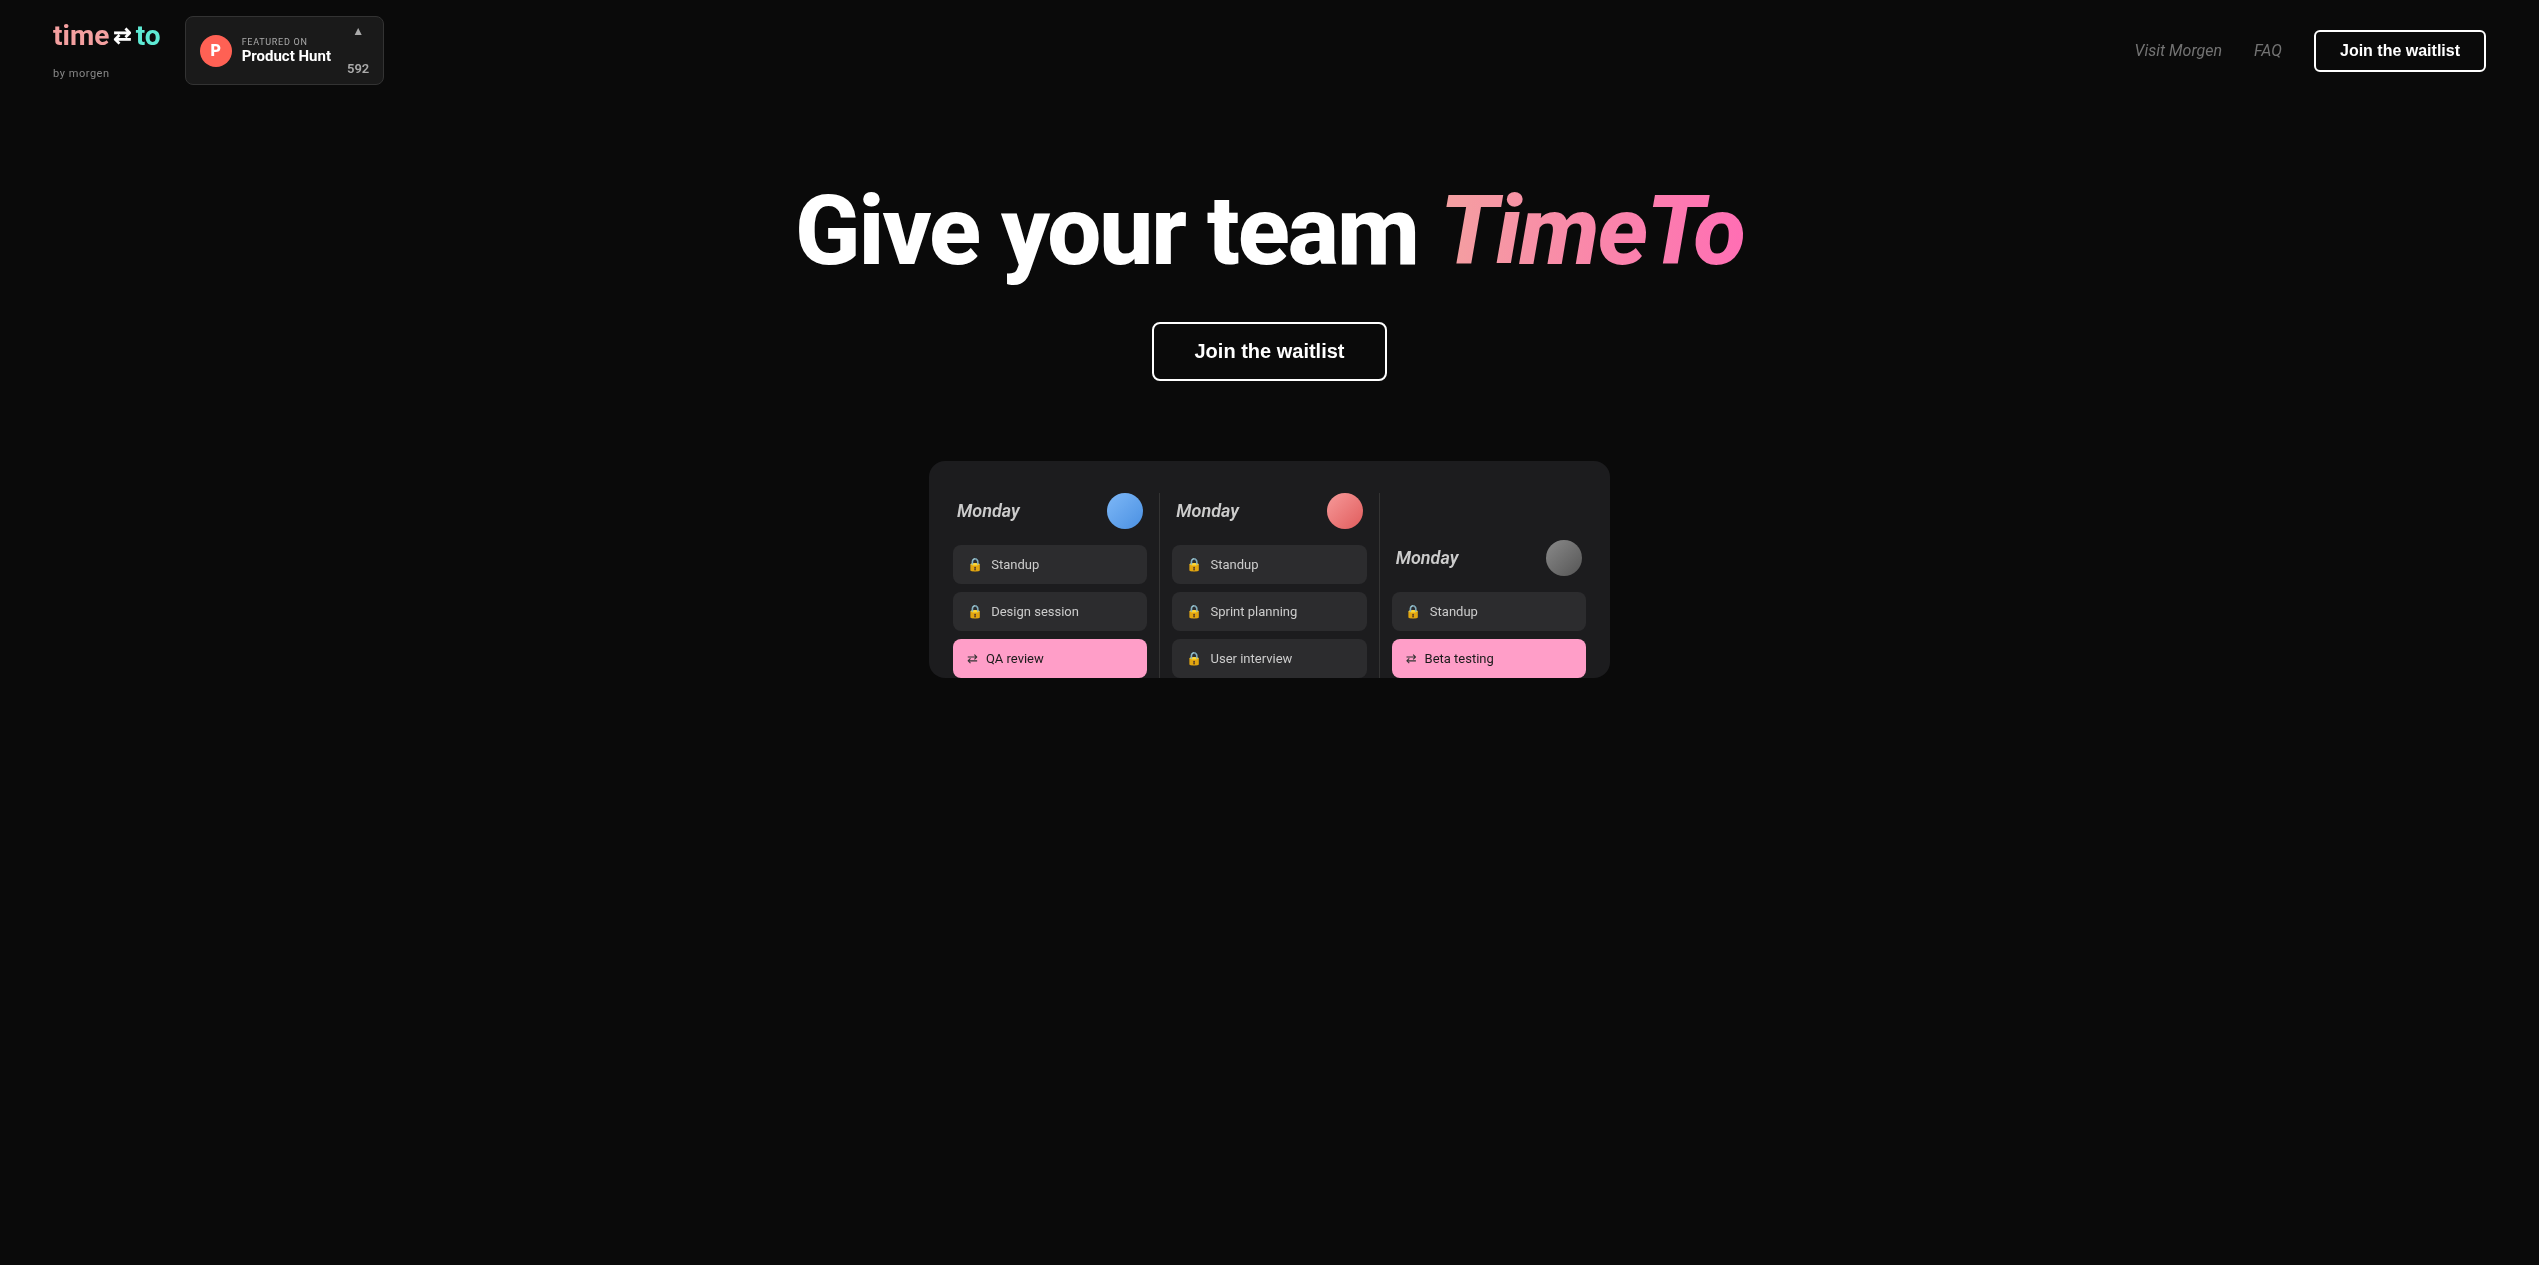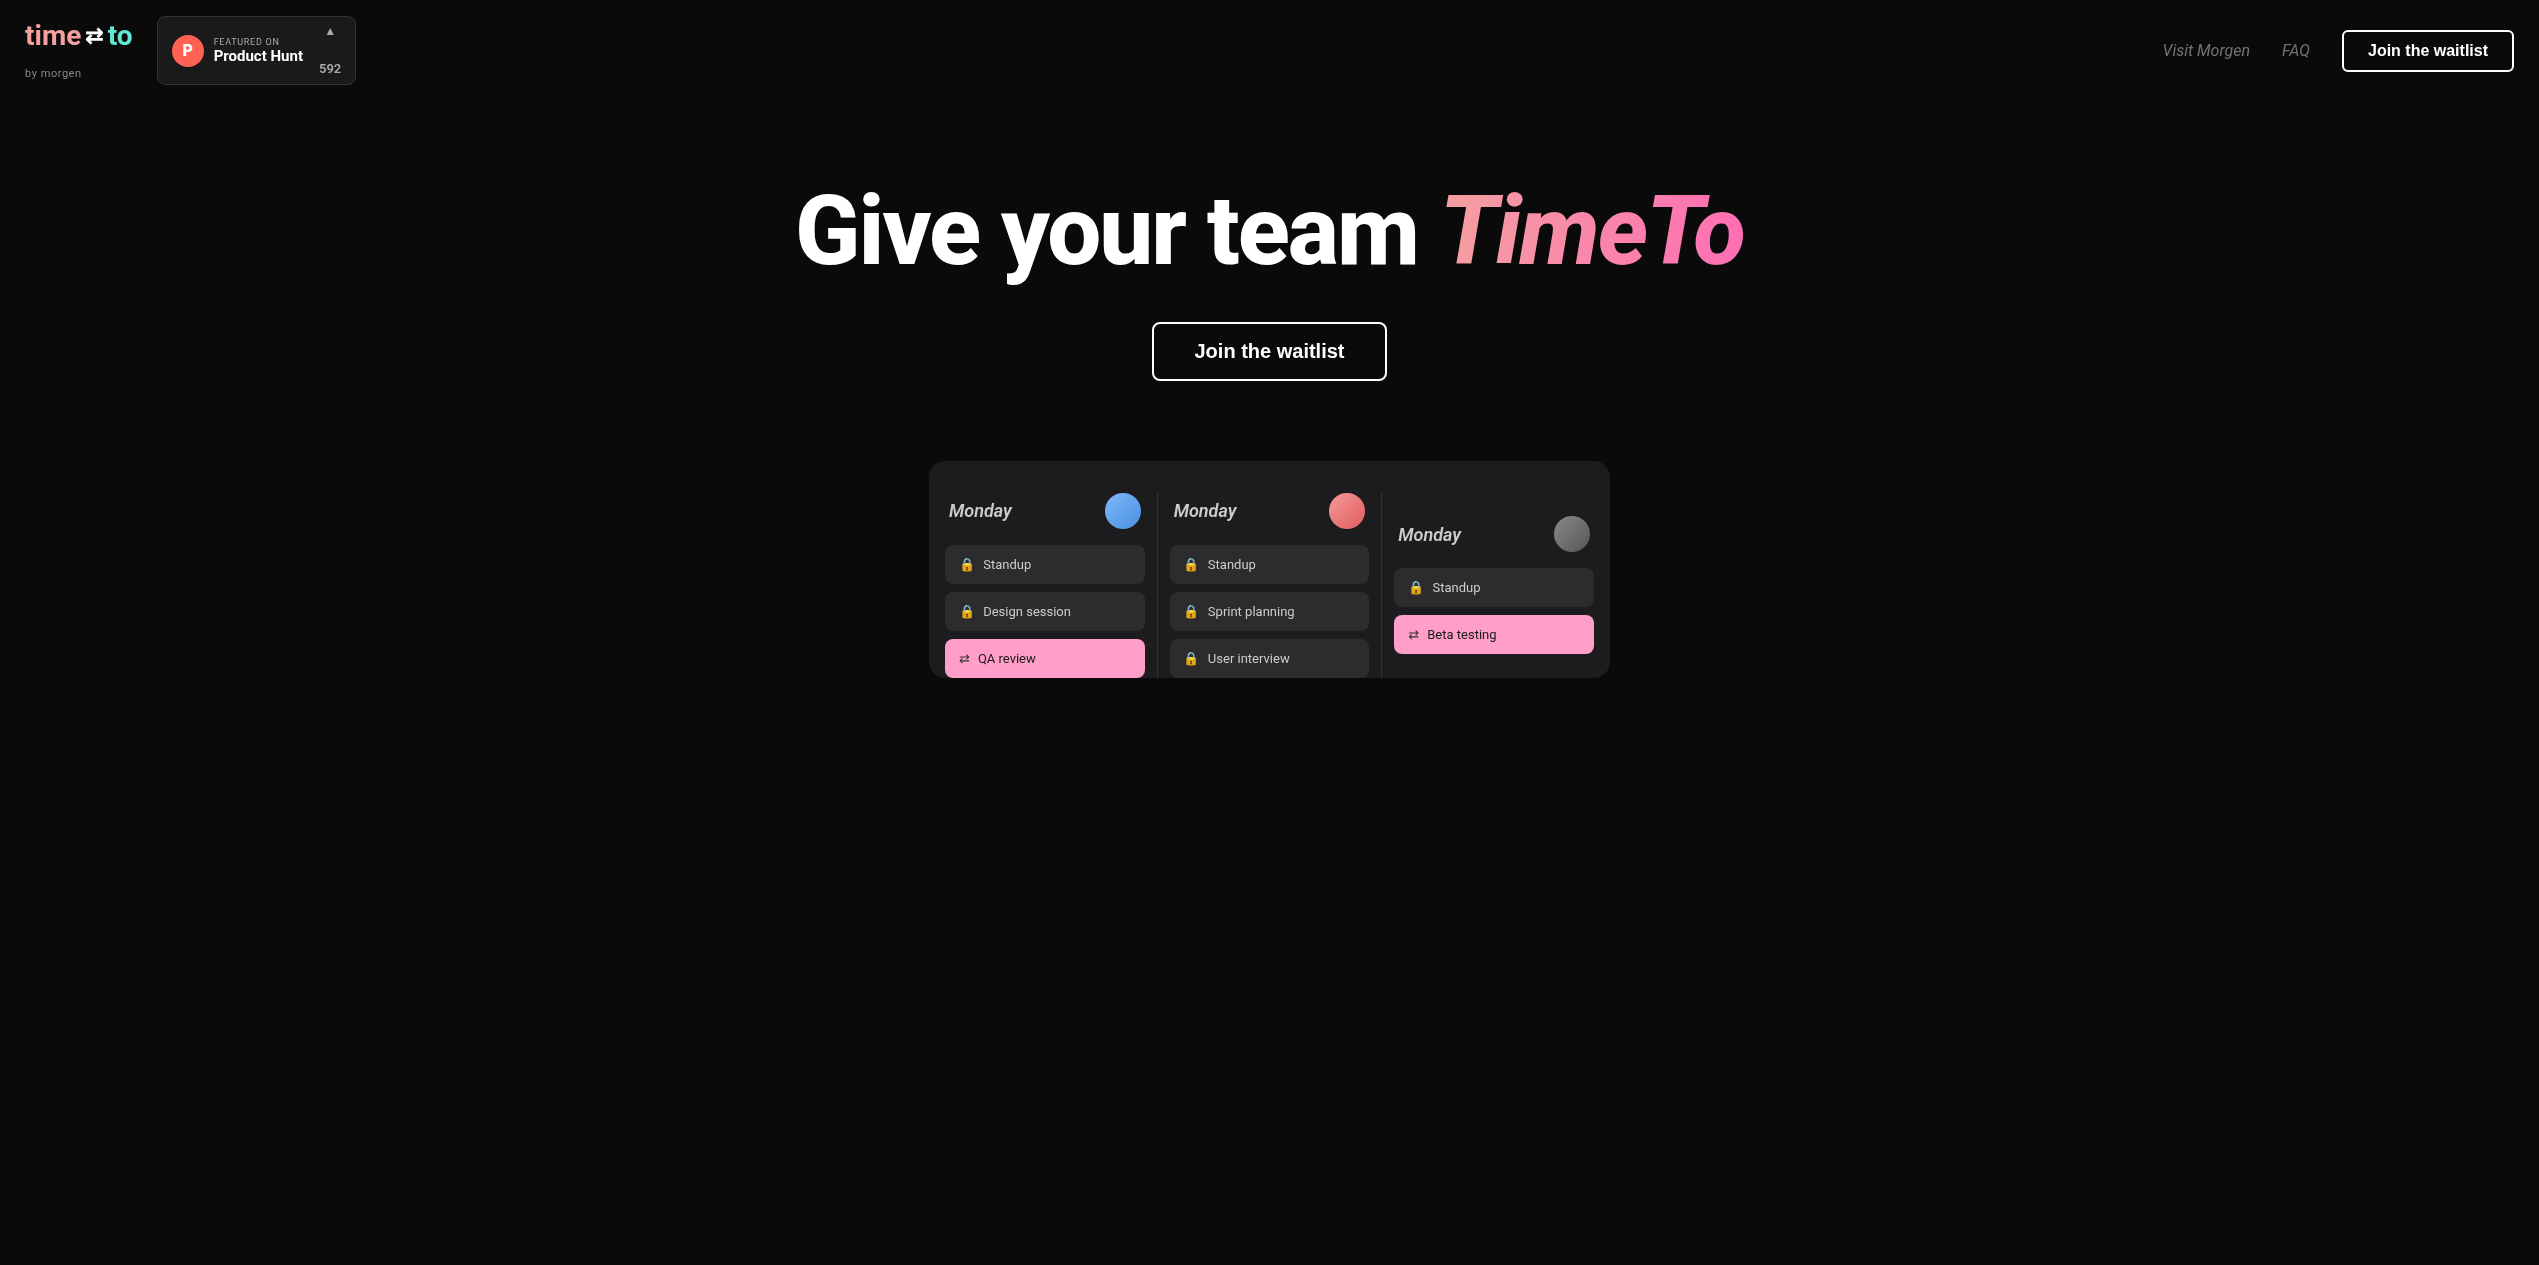--- a/index.html
+++ b/index.html
@@ -10,21 +10,21 @@
       font-family: -apple-system, BlinkMacSystemFont, 'Segoe UI', Roboto, Helvetica, Arial, sans-serif;
       min-height: 100vh;
       overflow-x: hidden;
     }
 
     
     nav {
       display: flex;
       align-items: center;
       justify-content: space-between;
-      padding: 16px 25px;
+      padding: 16px 53px;
       position: relative;
       z-index: 10;
     }
 
     .nav-left {
       display: flex;
       align-items: center;
       gap: 24px;
     }
 
@@ -211,25 +211,25 @@
       cursor: pointer;
       margin-bottom: 80px;
     }
 
     
     .calendar-preview {
       width: 681px;
       max-width: 95vw;
       background-color: #1c1c1e;
       border-radius: 16px;
-      padding: 32px 16px 0;
+      padding: 32px 24px 0;
       overflow: hidden;
       display: flex;
       gap: 8px;
-      align-items: center;
+      align-items: flex-end;
       position: relative;
     }
 
     .cal-column {
       flex: 1;
       display: flex;
       flex-direction: column;
       gap: 0;
     }
 

